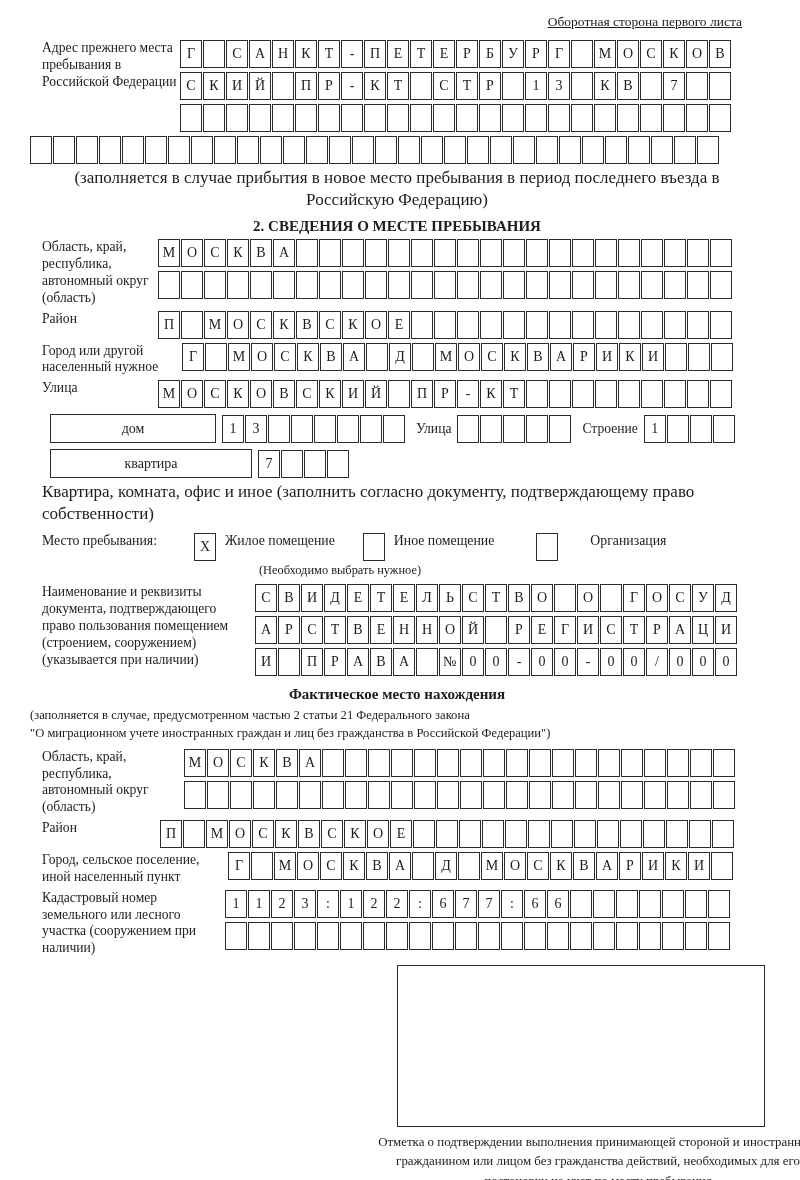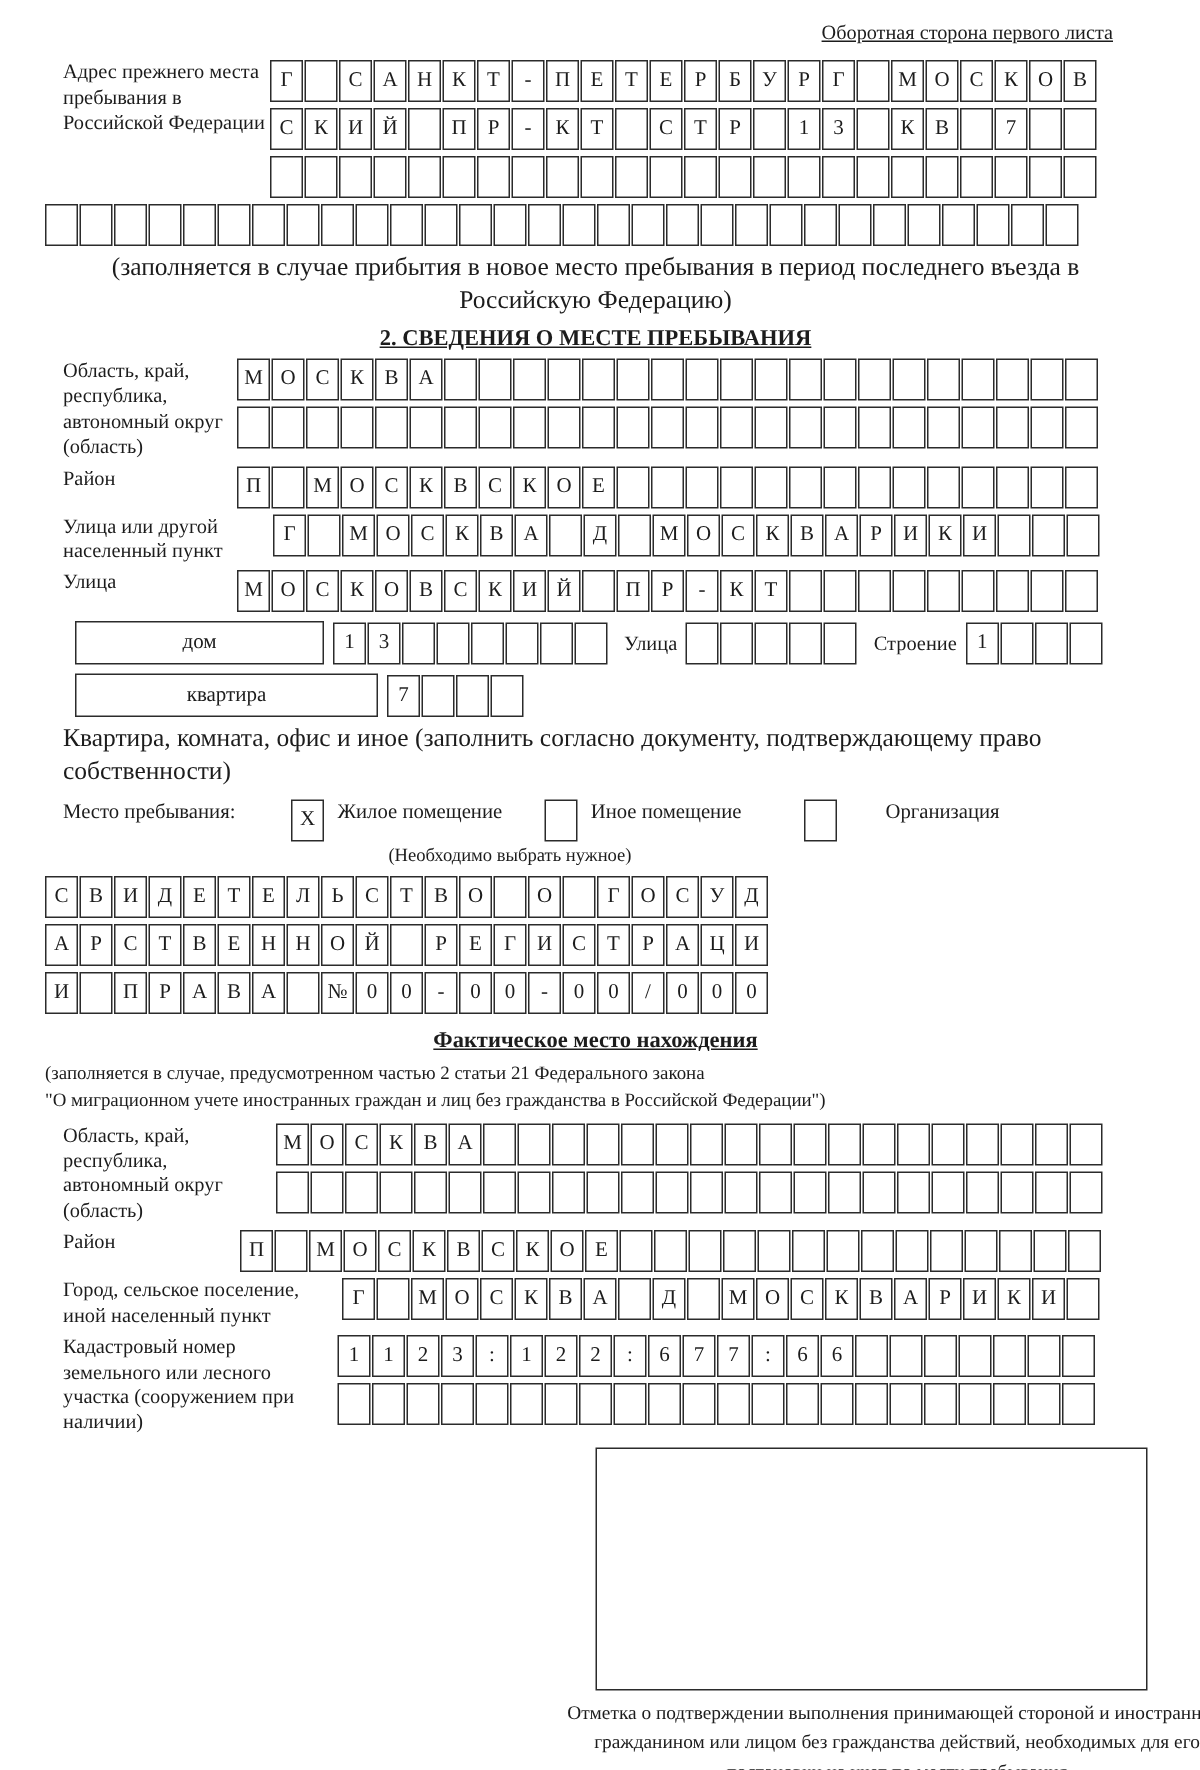--- a/index.html
+++ b/index.html
@@ -12,21 +12,21 @@
   .w225{width:225px;padding-right:22px}.w154{width:154px}.w130{width:130px}
   .w198{width:198px;padding-right:14px}.w195{width:195px;padding-right:26px}
   .cellcol{display:flex;flex-direction:column;gap:4px;}
   .cellrow{display:flex;}
   .cell{flex:0 0 auto;width:20px;height:26px;border:1.5px solid #2b2b2b;margin-right:1px;
         display:flex;align-items:center;justify-content:center;font-size:14px;background:#fff;}
   .row4{margin-top:4px;}
   .caption{font-size:17px;margin-top:3px;line-height:1.3;}
   .center{text-align:center;}
   .leftcap{padding-left:12px;}
-  .title{font-weight:bold;text-align:center;font-size:15px;margin:7px 0 4px;text-decoration:underline;}
+  .title{font-weight:bold;text-align:center;font-size:15px;margin:7px 0 4px;}
   .widebox{box-sizing:border-box;border:1.5px solid #2b2b2b;height:29px;display:flex;
            align-items:center;justify-content:center;font-size:14px;flex:0 0 auto;background:#fff;}
   .inlbl{font-size:13.6px;align-self:center;white-space:nowrap;}
   .domrow{margin-top:6px;align-items:center;margin-left:20px;}
   .gap6{margin-left:6px}.gap10{margin-left:10px}
   .mesto{display:flex;margin-top:8px;}
   .mlbl{font-size:13.8px;padding-left:12px;width:152px;flex:0 0 auto;}
   .cb{flex:0 0 auto;width:20px;height:26px;border:1.5px solid #2b2b2b;display:flex;
       align-items:center;justify-content:center;font-size:14px;}
   .copt{font-size:13.8px;margin-left:9px;}
@@ -247,21 +247,21 @@
         <span class="cell"></span>
         <span class="cell"></span>
         <span class="cell"></span>
         <span class="cell"></span>
         <span class="cell"></span>
         <span class="cell"></span>
       </div>
   </div>
 
   <div class="frow">
-    <div class="lbl w152">Улица или другой населенный пункт</div>
+    <div class="lbl w152">Город или другой населенный нужное</div>
     <div class="cellrow">
         <span class="cell">Г</span>
         <span class="cell"></span>
         <span class="cell">М</span>
         <span class="cell">О</span>
         <span class="cell">С</span>
         <span class="cell">К</span>
         <span class="cell">В</span>
         <span class="cell">А</span>
         <span class="cell"></span>
@@ -359,20 +359,21 @@
     <span class="cb">X</span>
     <span class="copt">Жилое помещение</span>
     <span class="cb" style="margin-left:28px"></span>
     <span class="copt">Иное помещение</span>
     <span class="cb" style="margin-left:42px"></span>
     <span class="copt" style="margin-left:32px">Организация</span>
   </div>
   <div class="mestocap">(Необходимо выбрать нужное)</div>
 
   <div class="frow" style="margin-top:6px">
+    <div class="lbl w225">Наименование и реквизиты документа, подтверждающего право пользования помещением (строением, сооружением) (указывается при наличии)</div>
     <div class="cellcol">
       <div class="cellrow">
           <span class="cell">С</span>
           <span class="cell">В</span>
           <span class="cell">И</span>
           <span class="cell">Д</span>
           <span class="cell">Е</span>
           <span class="cell">Т</span>
           <span class="cell">Е</span>
           <span class="cell">Л</span>

